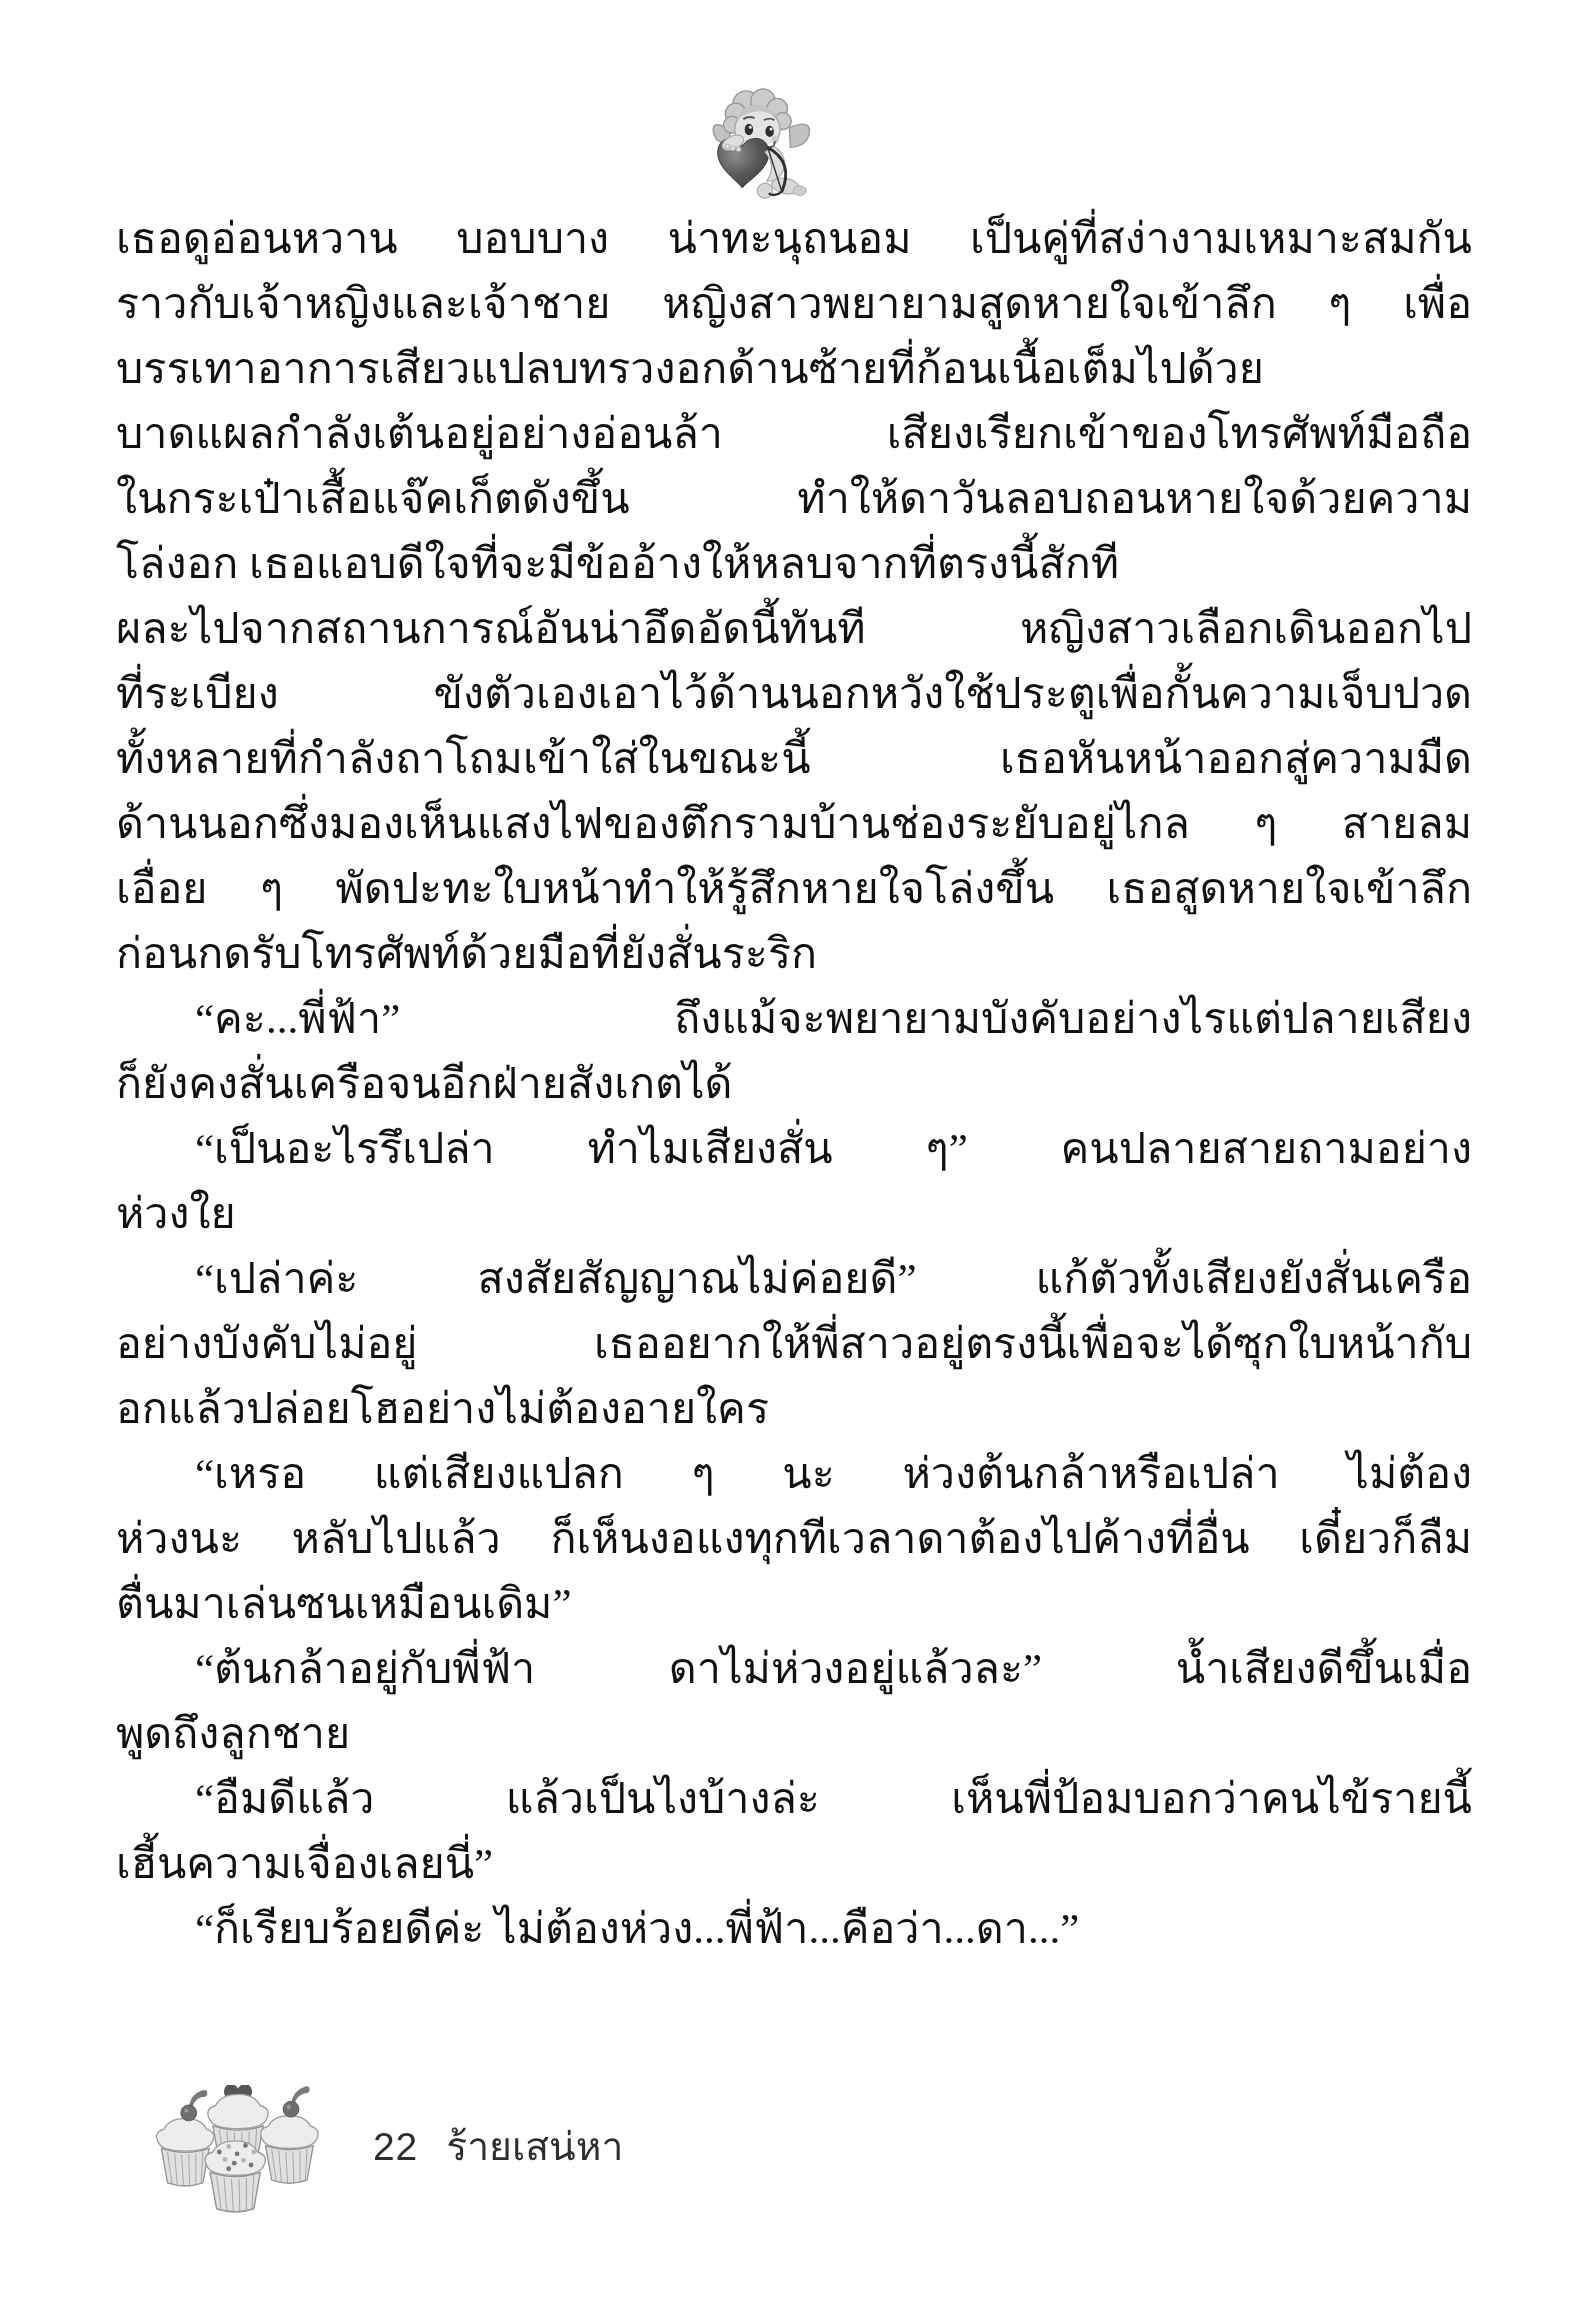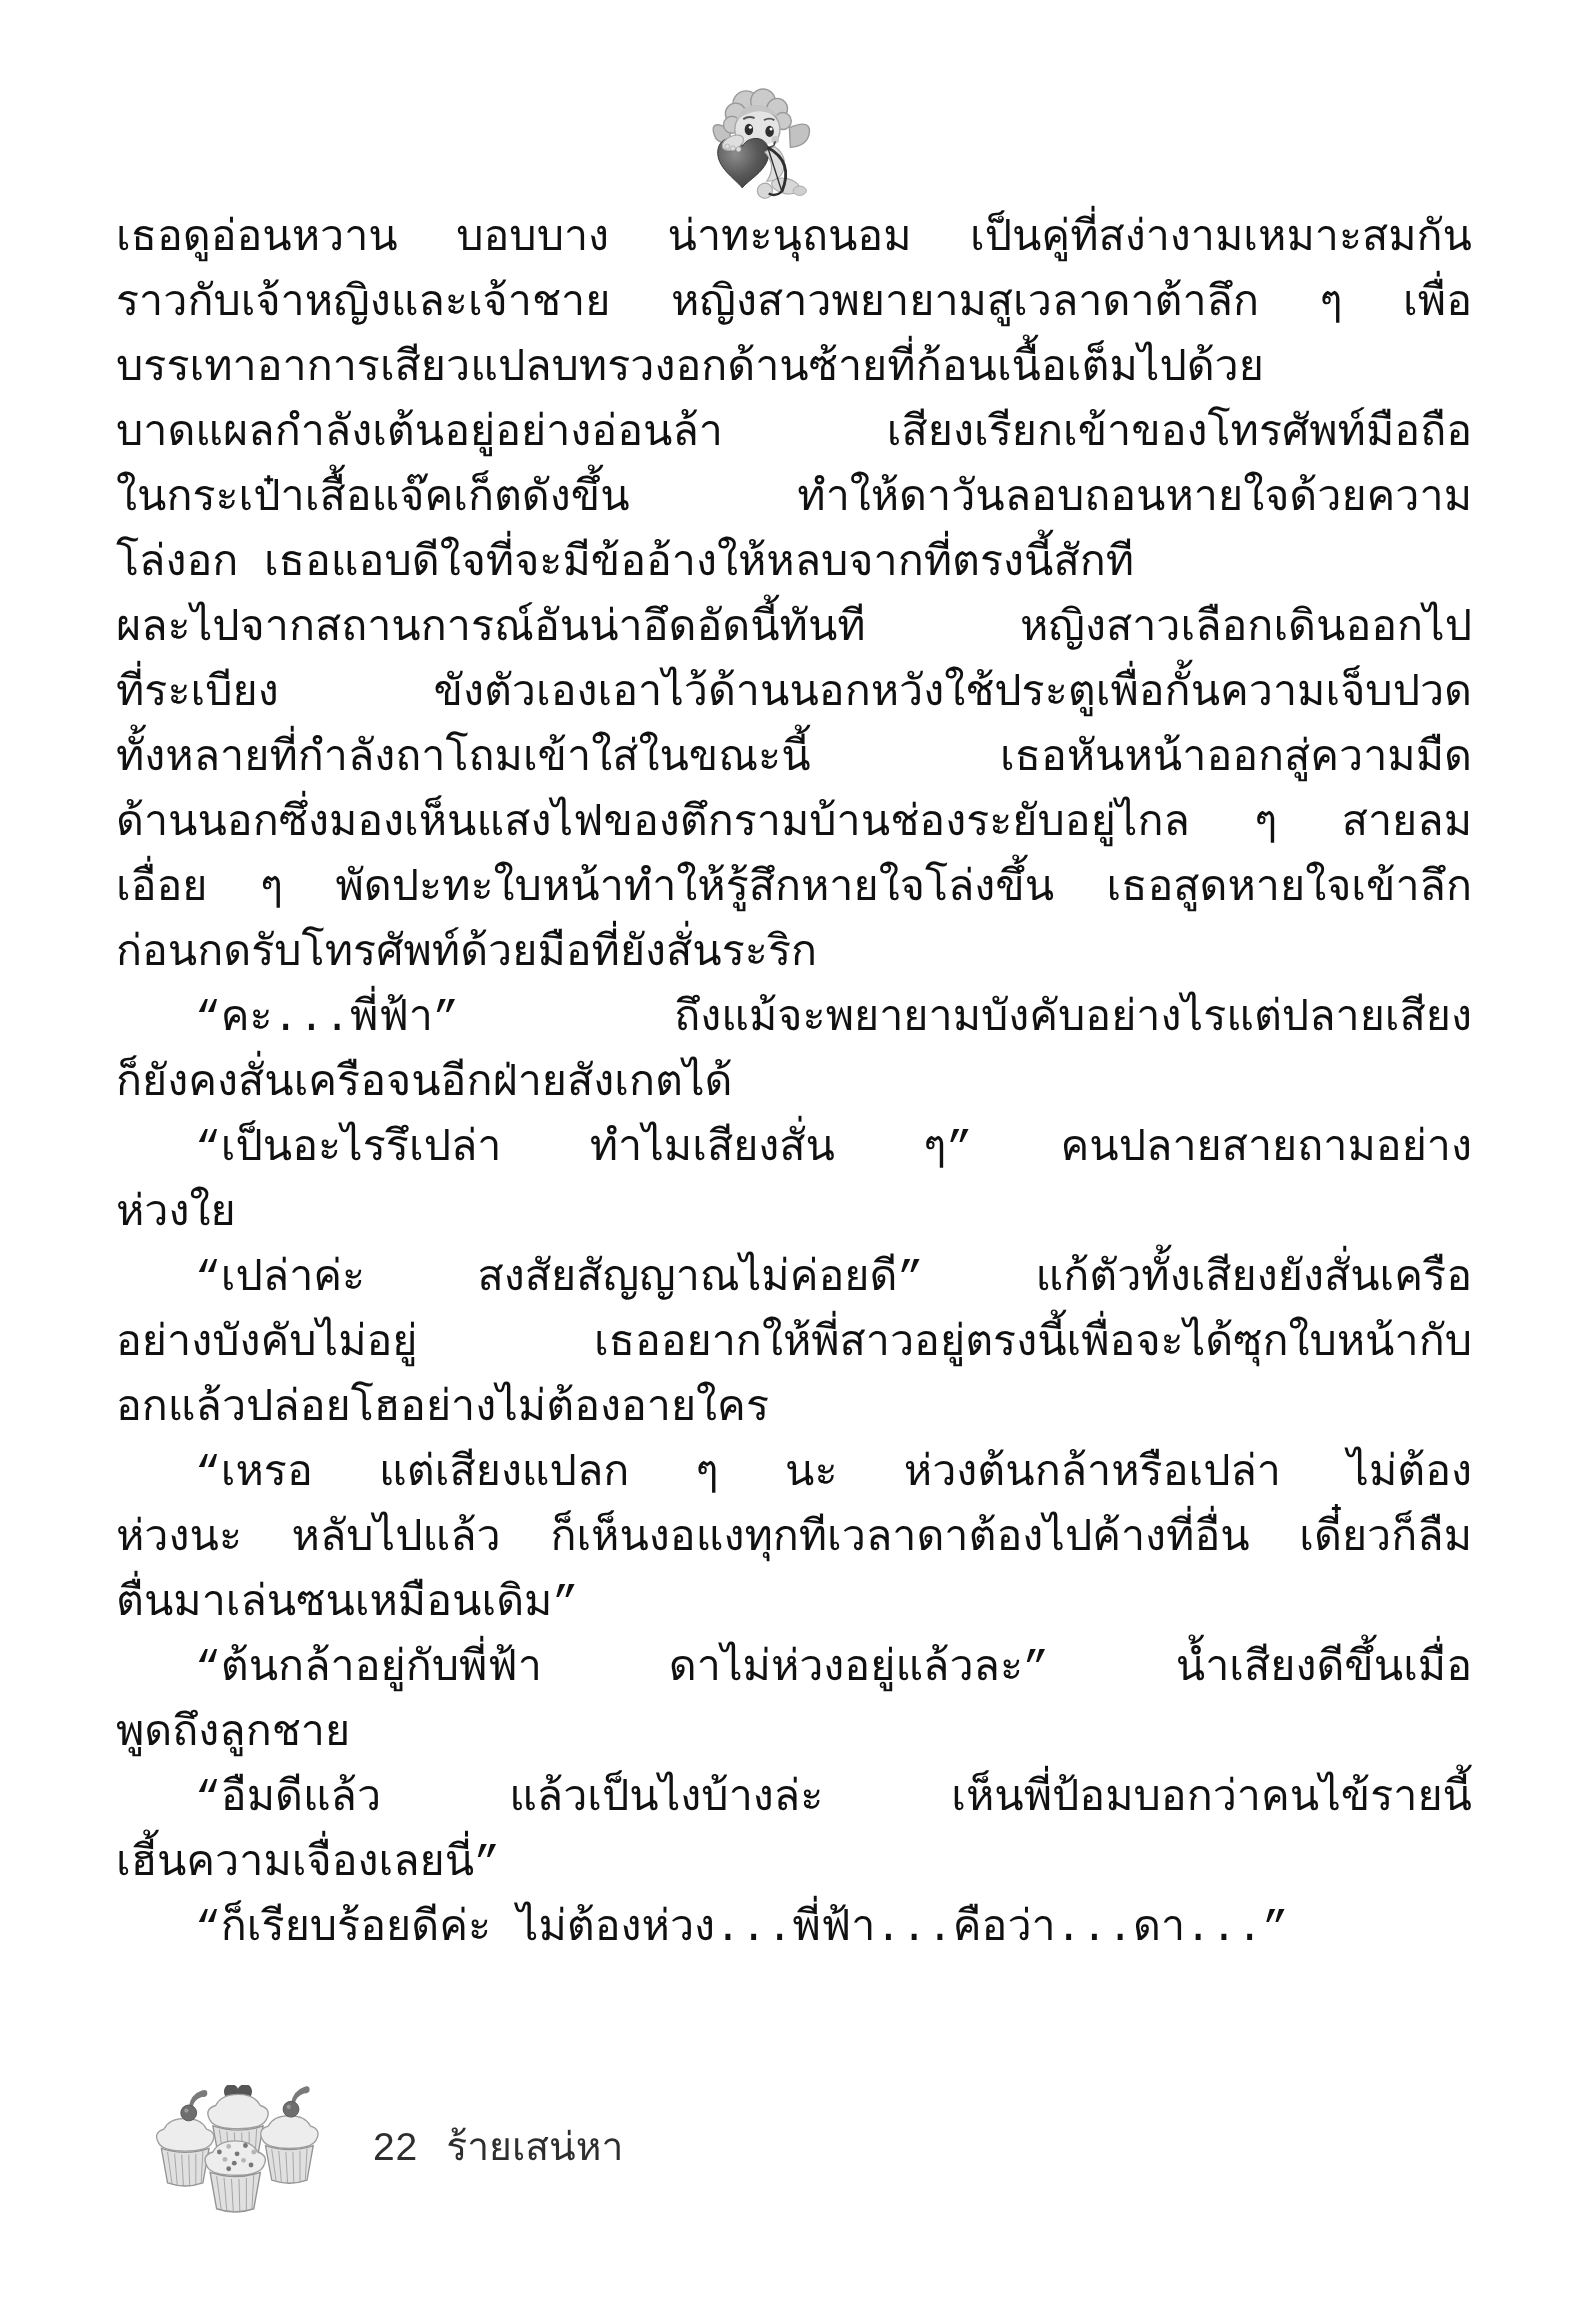--- a/index.html
+++ b/index.html
@@ -14,21 +14,20 @@
   .cupid{position:absolute;left:699px;top:87px;width:113px;height:117px;}
   .page-text{
     position:absolute;left:116px;top:206px;width:1356px;
     font-size:43px;
   }
   .line{
     height:65px;line-height:65px;
     white-space:nowrap;
     text-align:justify;
     text-align-last:left;
-    font-family:Liberation Mono, monospace;
   }
   .f{text-align-last:justify;}
   .ind{padding-left:79px;}
   .footer{position:absolute;left:0;top:2078px;width:1312px;height:186px;padding-left:42px;}
   .cupcakes{position:absolute;left:145px;top:7.4px;width:186px;height:147px;}
   .footer-line{
     position:absolute;left:373px;top:37px;
     display:flex;align-items:baseline;gap:28px;
     color:#2e2e2e;
   }
@@ -92,21 +91,21 @@
     <ellipse cx="107" cy="109" rx="7" ry="5" fill="#cfcfcf" stroke="#a8a8a8" stroke-width="1"></ellipse>
     <circle cx="70" cy="109" r="8" fill="#d8d8d8" stroke="#a8a8a8" stroke-width="1.2"></circle>
 
     <path d="M73,63 q28,15 15,47" fill="none" stroke="#2f2f2f" stroke-width="3"></path>
     <path d="M73,63 L88,110" stroke="#2f2f2f" stroke-width="1.5"></path>
     <path d="M88,110 q-7,6 -14,2" fill="none" stroke="#2f2f2f" stroke-width="2.5"></path>
   </svg>
 
   <main class="page-text">
     <div class="line f">เธอดูอ่อนหวาน บอบบาง น่าทะนุถนอม เป็นคู่ที่สง่างามเหมาะสมกัน</div>
-    <div class="line f">ราวกับเจ้าหญิงและเจ้าชาย หญิงสาวพยายามสูเวลาดาต้าลึก ๆ เพื่อ</div>
+    <div class="line f">ราวกับเจ้าหญิงและเจ้าชาย หญิงสาวพยายามสูดหายใจเข้าลึก ๆ เพื่อ</div>
     <div class="line f">บรรเทาอาการเสียวแปลบทรวงอกด้านซ้ายที่ก้อนเนื้อเต็มไปด้วย</div>
     <div class="line f">บาดแผลกำลังเต้นอยู่อย่างอ่อนล้า เสียงเรียกเข้าของโทรศัพท์มือถือ</div>
     <div class="line f">ในกระเป๋าเสื้อแจ๊คเก็ตดังขึ้น ทำให้ดาวันลอบถอนหายใจด้วยความ</div>
     <div class="line">โล่งอก เธอแอบดีใจที่จะมีข้ออ้างให้หลบจากที่ตรงนี้สักที</div>
     <div class="line f">ผละไปจากสถานการณ์อันน่าอึดอัดนี้ทันที หญิงสาวเลือกเดินออกไป</div>
     <div class="line f">ที่ระเบียง ขังตัวเองเอาไว้ด้านนอกหวังใช้ประตูเพื่อกั้นความเจ็บปวด</div>
     <div class="line f">ทั้งหลายที่กำลังถาโถมเข้าใส่ในขณะนี้ เธอหันหน้าออกสู่ความมืด</div>
     <div class="line f">ด้านนอกซึ่งมองเห็นแสงไฟของตึกรามบ้านช่องระยับอยู่ไกล ๆ สายลม</div>
     <div class="line f">เอื่อย ๆ พัดปะทะใบหน้าทำให้รู้สึกหายใจโล่งขึ้น เธอสูดหายใจเข้าลึก</div>
     <div class="line">ก่อนกดรับโทรศัพท์ด้วยมือที่ยังสั่นระริก</div>

